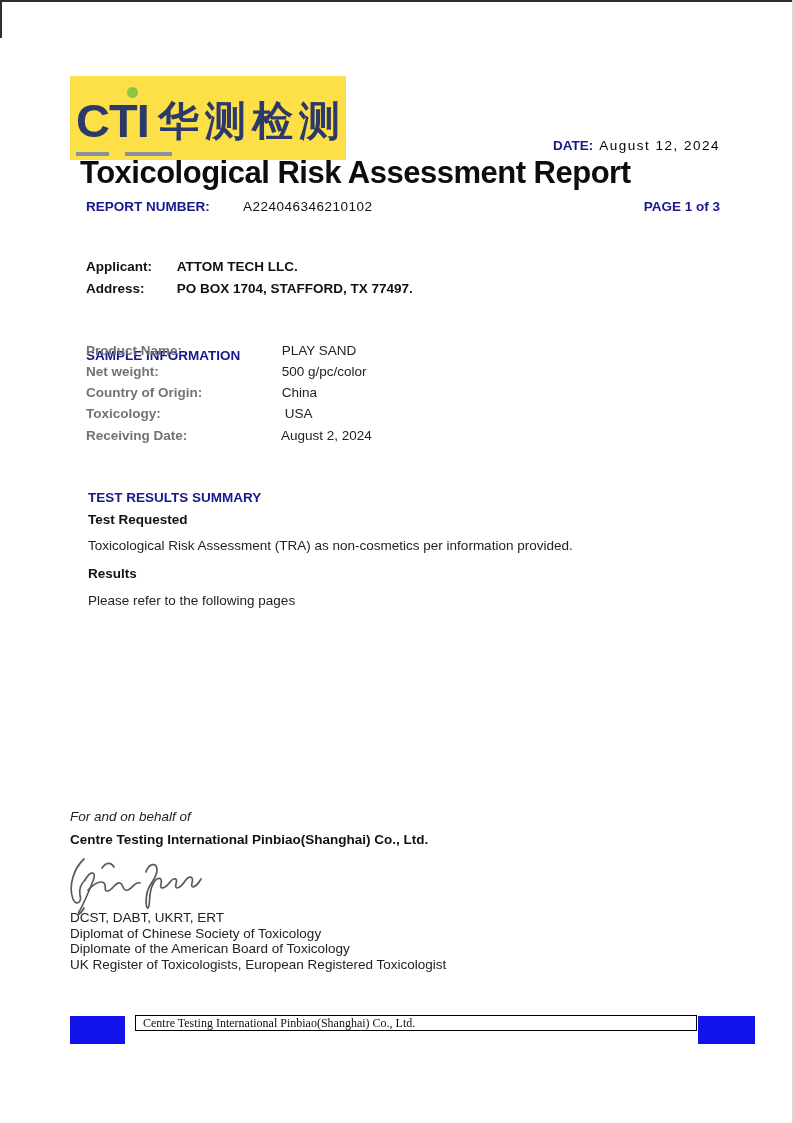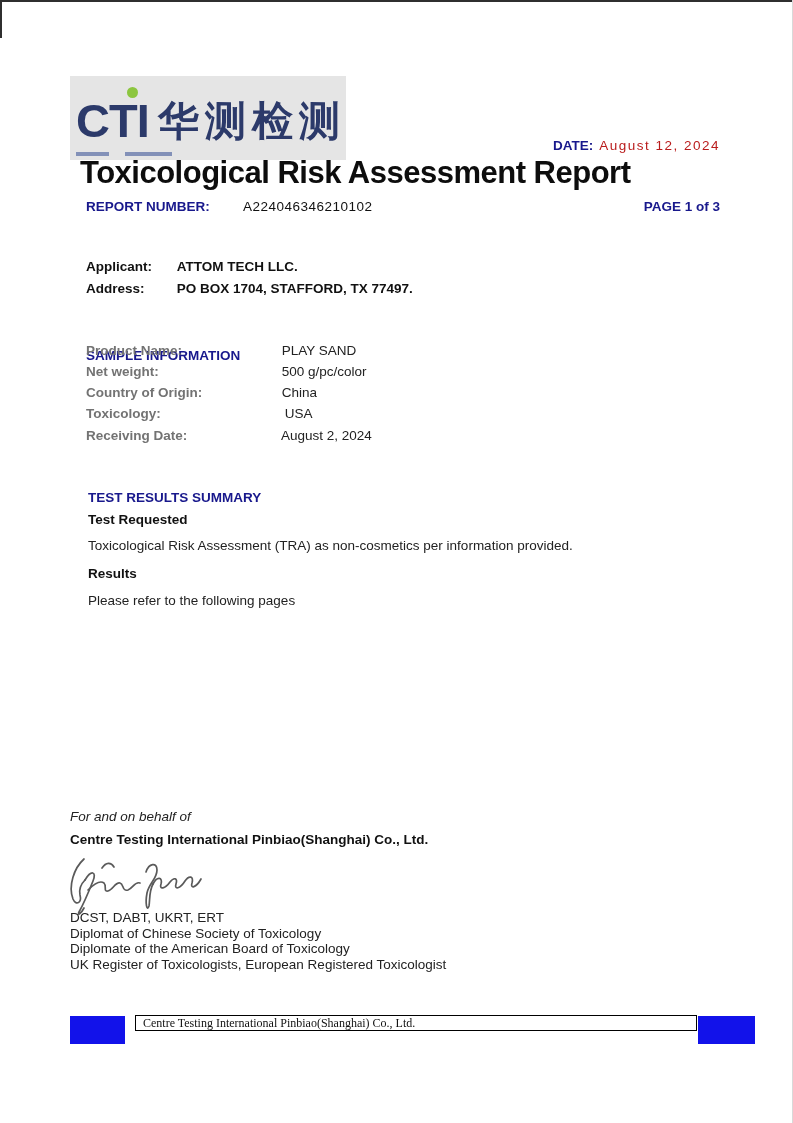--- a/index.html
+++ b/index.html
@@ -10,40 +10,40 @@
     overflow:hidden;
     font-family:"Liberation Sans", sans-serif;
     color:#1a1a1a;
   }
   
   .edge-top{position:absolute;left:0;top:0;width:100%;height:2px;background:#2f2f2f;}
   .edge-left{position:absolute;left:0;top:0;width:2px;height:38px;background:#2f2f2f;}
   .edge-right{position:absolute;right:0;top:0;width:1px;height:100%;background:#d9d9d9;}
 
   
-  .logo{position:absolute;left:70px;top:76px;width:276px;height:84px;background:#e5e5e5;}
+  .logo{position:absolute;left:70px;top:76px;width:276px;height:84px;background:#fde047;}
   .logo-cti{
     position:absolute;left:6px;bottom:16px;
     font-size:47px;font-weight:bold;line-height:1;
     color:#2c3a6a;letter-spacing:-1px;
   }
   .logo-dot{position:absolute;left:57px;top:11px;width:11px;height:11px;border-radius:50%;background:#8cc63f;}
   .logo-cn{
     position:absolute;left:88px;bottom:18px;
     font-size:41px;font-weight:bold;line-height:1;
     color:#2c3a6a;letter-spacing:6px;white-space:nowrap;
   }
   .logo-bar{position:absolute;top:76px;height:4px;background:#7282b0;opacity:.85;}
   .logo-bar.b1{left:6px;width:33px;}
   .logo-bar.b2{left:55px;width:47px;}
 
   
   .date-line{position:absolute;top:138px;right:73px;font-size:13.5px;white-space:nowrap;}
   .navy{color:#18188c;font-weight:bold;}
-  .date-value{color:#b91c1c;letter-spacing:1.5px;margin-left:6px;}
+  .date-value{color:#000000;letter-spacing:1.5px;margin-left:6px;}
   .doc-title{
     position:absolute;left:80px;top:155px;width:680px;
     font-size:31px;font-weight:bold;color:#0d0d0d;letter-spacing:-0.5px;white-space:nowrap;
   }
   .report-row{position:absolute;left:86px;right:73px;top:199px;font-size:13.5px;}
   .report-number{position:absolute;left:157px;top:0;color:#111;font-weight:normal;letter-spacing:.5px;}
   .page-label{position:absolute;right:0;top:0;}
 
   
   .kv{position:absolute;font-size:13.5px;font-weight:bold;color:#111;white-space:nowrap;}

